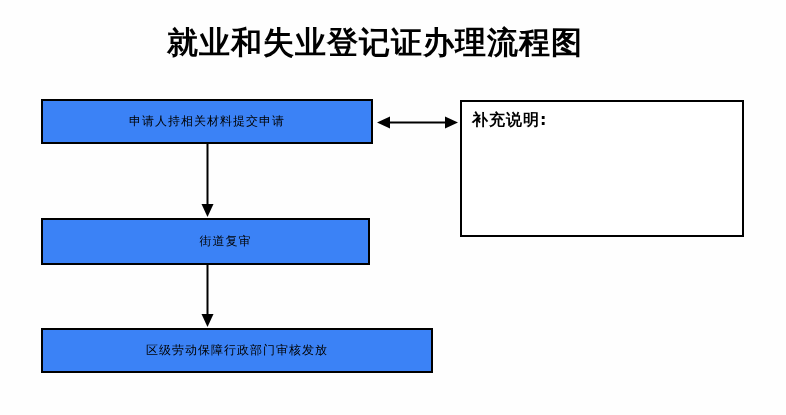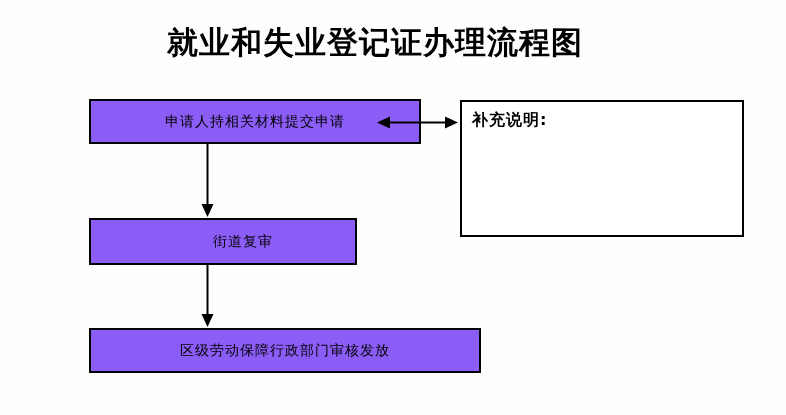--- a/index.html
+++ b/index.html
@@ -25,31 +25,30 @@
     font-size: 31px;
     font-weight: bold;
     letter-spacing: 1px;
     white-space: nowrap;
     color: #000000;
   }
   .flow-box {
     position: absolute;
     box-sizing: border-box;
     border: 2px solid #000000;
-    background: #8b5cf6;
+    background: #3b82f6;
     display: flex;
     align-items: center;
     justify-content: center;
-    font-size: 14px;
+    font-size: 12px;
     color: #000000;
     letter-spacing: 1px;
-    margin-left: 48px;
   }
   .box-step-1 { left: 41px;  top: 99px;  width: 332px; height: 45px; }
-  .box-step-2 { left: 41px;  top: 218px; width: 268px; height: 47px; padding-left: 40px; }
+  .box-step-2 { left: 41px;  top: 218px; width: 329px; height: 47px; padding-left: 40px; }
   .box-step-3 { left: 41px;  top: 328px; width: 392px; height: 45px; }
   .note-box {
     position: absolute;
     left: 460px;
     top: 100px;
     width: 284px;
     height: 137px;
     box-sizing: border-box;
     border: 2px solid #000000;
     background: #ffffff;

